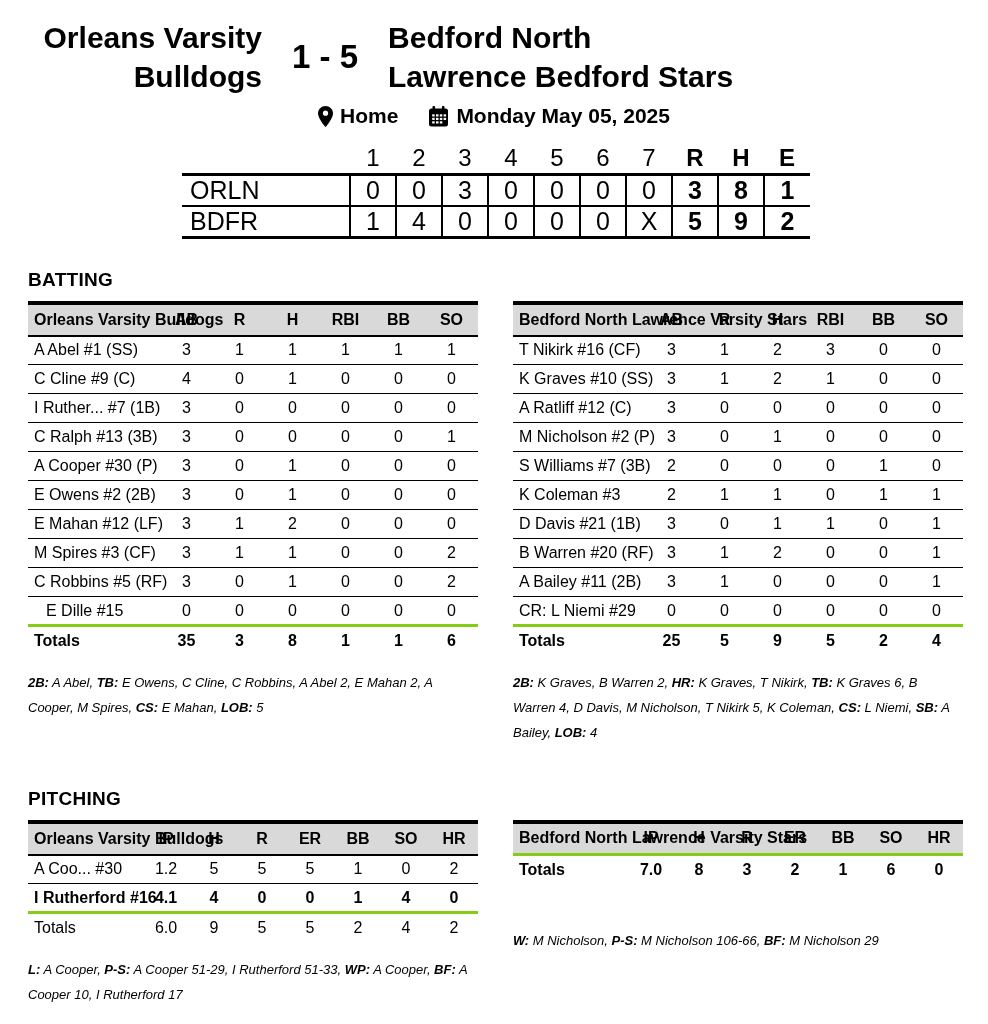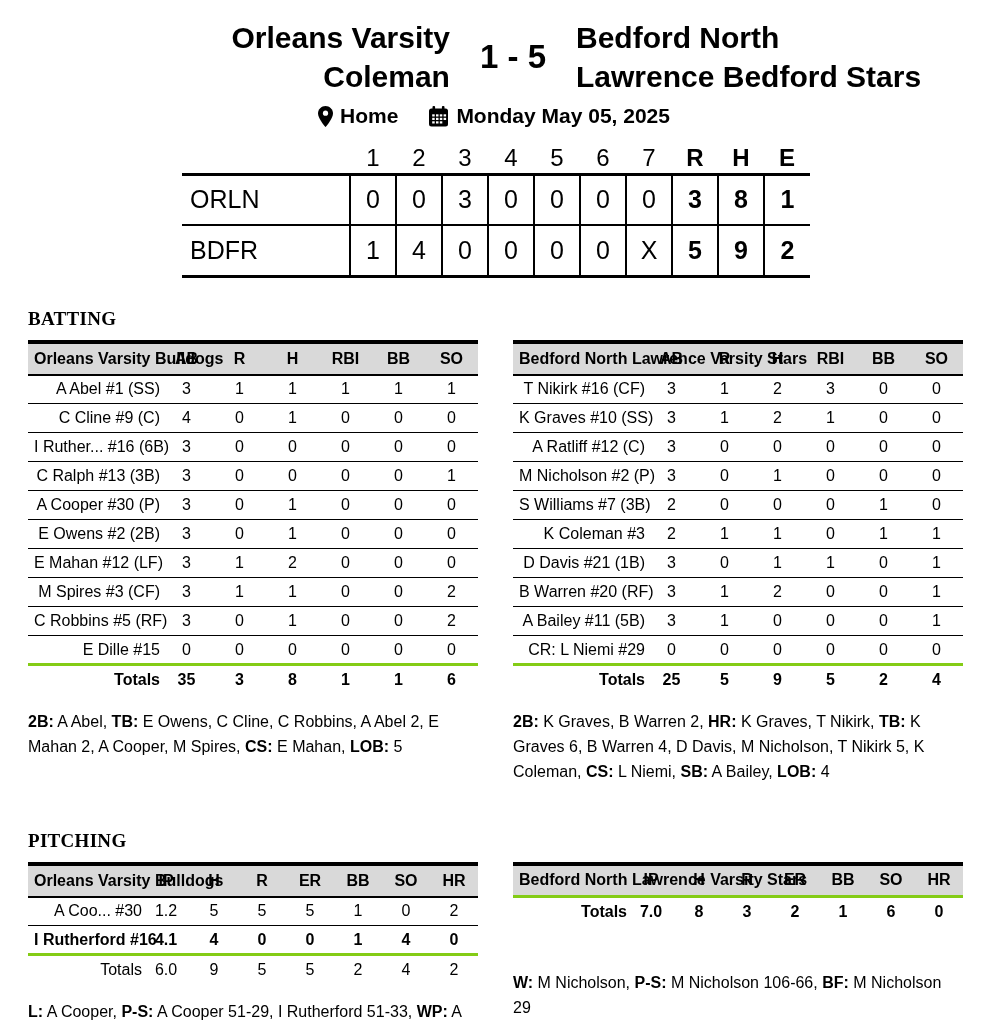--- a/index.html
+++ b/index.html
@@ -3,78 +3,78 @@
 <meta charset="utf-8">
 <style>
   * { box-sizing: border-box; }
   html,body { margin:0; padding:0; }
   body {
     width: 988px; height: 1024px; background:#fff; color:#000;
     font-family: "Liberation Sans", "DejaVu Sans", sans-serif;
     overflow: hidden;
   }
   
-  .scorehead { display:flex; justify-content:flex-end; align-items:center; margin-top:18px; }
+  .scorehead { display:flex; justify-content:flex-start; align-items:center; margin-top:18px; }
   .team-name { font-size:30px; font-weight:700; line-height:39px; }
   .team-left  { width:262px; text-align:right; }
   .team-right { width:412px; text-align:left; }
   .big-score { font-size:33px; font-weight:700; margin:0 30px; white-space:nowrap; }
   .meta-row { display:flex; justify-content:center; align-items:flex-end; gap:30px;
               margin-top:8px; font-size:21px; font-weight:700; }
   .meta-item { display:flex; align-items:center; gap:7px; }
   .meta-item svg { display:block; }
   
   table { border-collapse:collapse; }
   .linescore { margin:16px 0 0 182px; table-layout:fixed; }
   .linescore col.c-team { width:168px; }
   .linescore col.c-inn  { width:46px; }
   .linescore th { font-size:24px; font-weight:400; height:30px; text-align:center; padding:0; }
   .linescore th.rhe { font-weight:700; }
-  .linescore td { font-size:25px; height:51px; text-align:center; padding:0; }
+  .linescore td { font-size:25px; height:31px; text-align:center; padding:0; }
   .linescore td.rhe { font-weight:700; }
   .linescore tbody td + td { border-left:2px solid #000; }
   .linescore tbody tr:first-child td { border-top:3px solid #000; }
   .linescore tbody tr + tr td { border-top:2px solid #000; }
   .linescore tbody tr:last-child td { border-bottom:3px solid #000; }
   .linescore td.team { text-align:left; padding-left:8px; }
   
-  .section-title { font-size:19px; font-weight:700; letter-spacing:.3px; margin:30px 0 10px 28px;font-family:Liberation Serif, serif; }
+  .section-title { font-size:19px; font-weight:700; letter-spacing:.3px; margin:30px 0 10px 28px; }
   .columns { display:flex; gap:35px; margin:0 25px 0 28px; align-items:flex-start; }
   .col { width:450px; }
   
   .stats { width:450px; table-layout:fixed; }
   .stats col.c-name { width:132px; }
   .stats.batting col.c-stat { width:53px; }
   .stats.pitching col.c-name { width:114px; }
   .stats.pitching col.c-stat { width:48px; }
   .stats thead th {
     background:#d9d9d9; border-top:4px solid #000; border-bottom:2px solid #000;
     font-size:16px; font-weight:700; height:33px; padding:0;
     white-space:nowrap; overflow:visible;
   }
   .stats thead th.name { text-align:left; padding-left:6px; }
   .stats td { font-size:16px; height:29px; text-align:center; padding:0; white-space:nowrap; overflow:visible; }
-  .stats td.name { text-align:right; padding-left:6px;margin-top:9px; }
+  .stats td.name { text-align:left; padding-left:6px;margin-top:9px; }
   .stats td.indent { padding-left:18px; }
   .stats tbody tr + tr td { border-top:1.5px solid #000; }
   .stats tr.bold td { font-weight:700; }
   .stats tr.totals td { border-top:3px solid #84cc16; font-weight:700; }
   .stats tr.totals.plain td { font-weight:400; }
   
-  .notes { font-size:16px; line-height:25px; margin-top:15px; }
+  .notes { font-size:13px; line-height:25px; margin-top:15px;font-style:italic; }
   .notes b { font-weight:700; }
   .notes-pitch-right { margin-top:44px; }
 </style>
 </head>
 <body>
 
 <div class="scorehead">
   <div class="team-name team-left">
     <div>Orleans Varsity</div>
-    <div>Coleman</div>
+    <div>Bulldogs</div>
   </div>
   <div class="big-score">1 - 5</div>
   <div class="team-name team-right">
     <div>Bedford North</div>
     <div>Lawrence Bedford Stars</div>
   </div>
 </div>
 
 <div class="meta-row">
   <div class="meta-item">
@@ -209,21 +209,21 @@
         <tr>
             <td class="name">C Cline #9 (C)</td>
             <td>4</td>
             <td>0</td>
             <td>1</td>
             <td>0</td>
             <td>0</td>
             <td>0</td>
           </tr>
         <tr>
-            <td class="name">I Ruther... #16 (6B)</td>
+            <td class="name">I Ruther... #7 (1B)</td>
             <td>3</td>
             <td>0</td>
             <td>0</td>
             <td>0</td>
             <td>0</td>
             <td>0</td>
           </tr>
         <tr>
             <td class="name">C Ralph #13 (3B)</td>
             <td>3</td>
@@ -390,21 +390,21 @@
         <tr>
             <td class="name">B Warren #20 (RF)</td>
             <td>3</td>
             <td>1</td>
             <td>2</td>
             <td>0</td>
             <td>0</td>
             <td>1</td>
           </tr>
         <tr>
-            <td class="name">A Bailey #11 (5B)</td>
+            <td class="name">A Bailey #11 (2B)</td>
             <td>3</td>
             <td>1</td>
             <td>0</td>
             <td>0</td>
             <td>0</td>
             <td>1</td>
           </tr>
         <tr>
             <td class="name">CR: L Niemi #29</td>
             <td>0</td>

